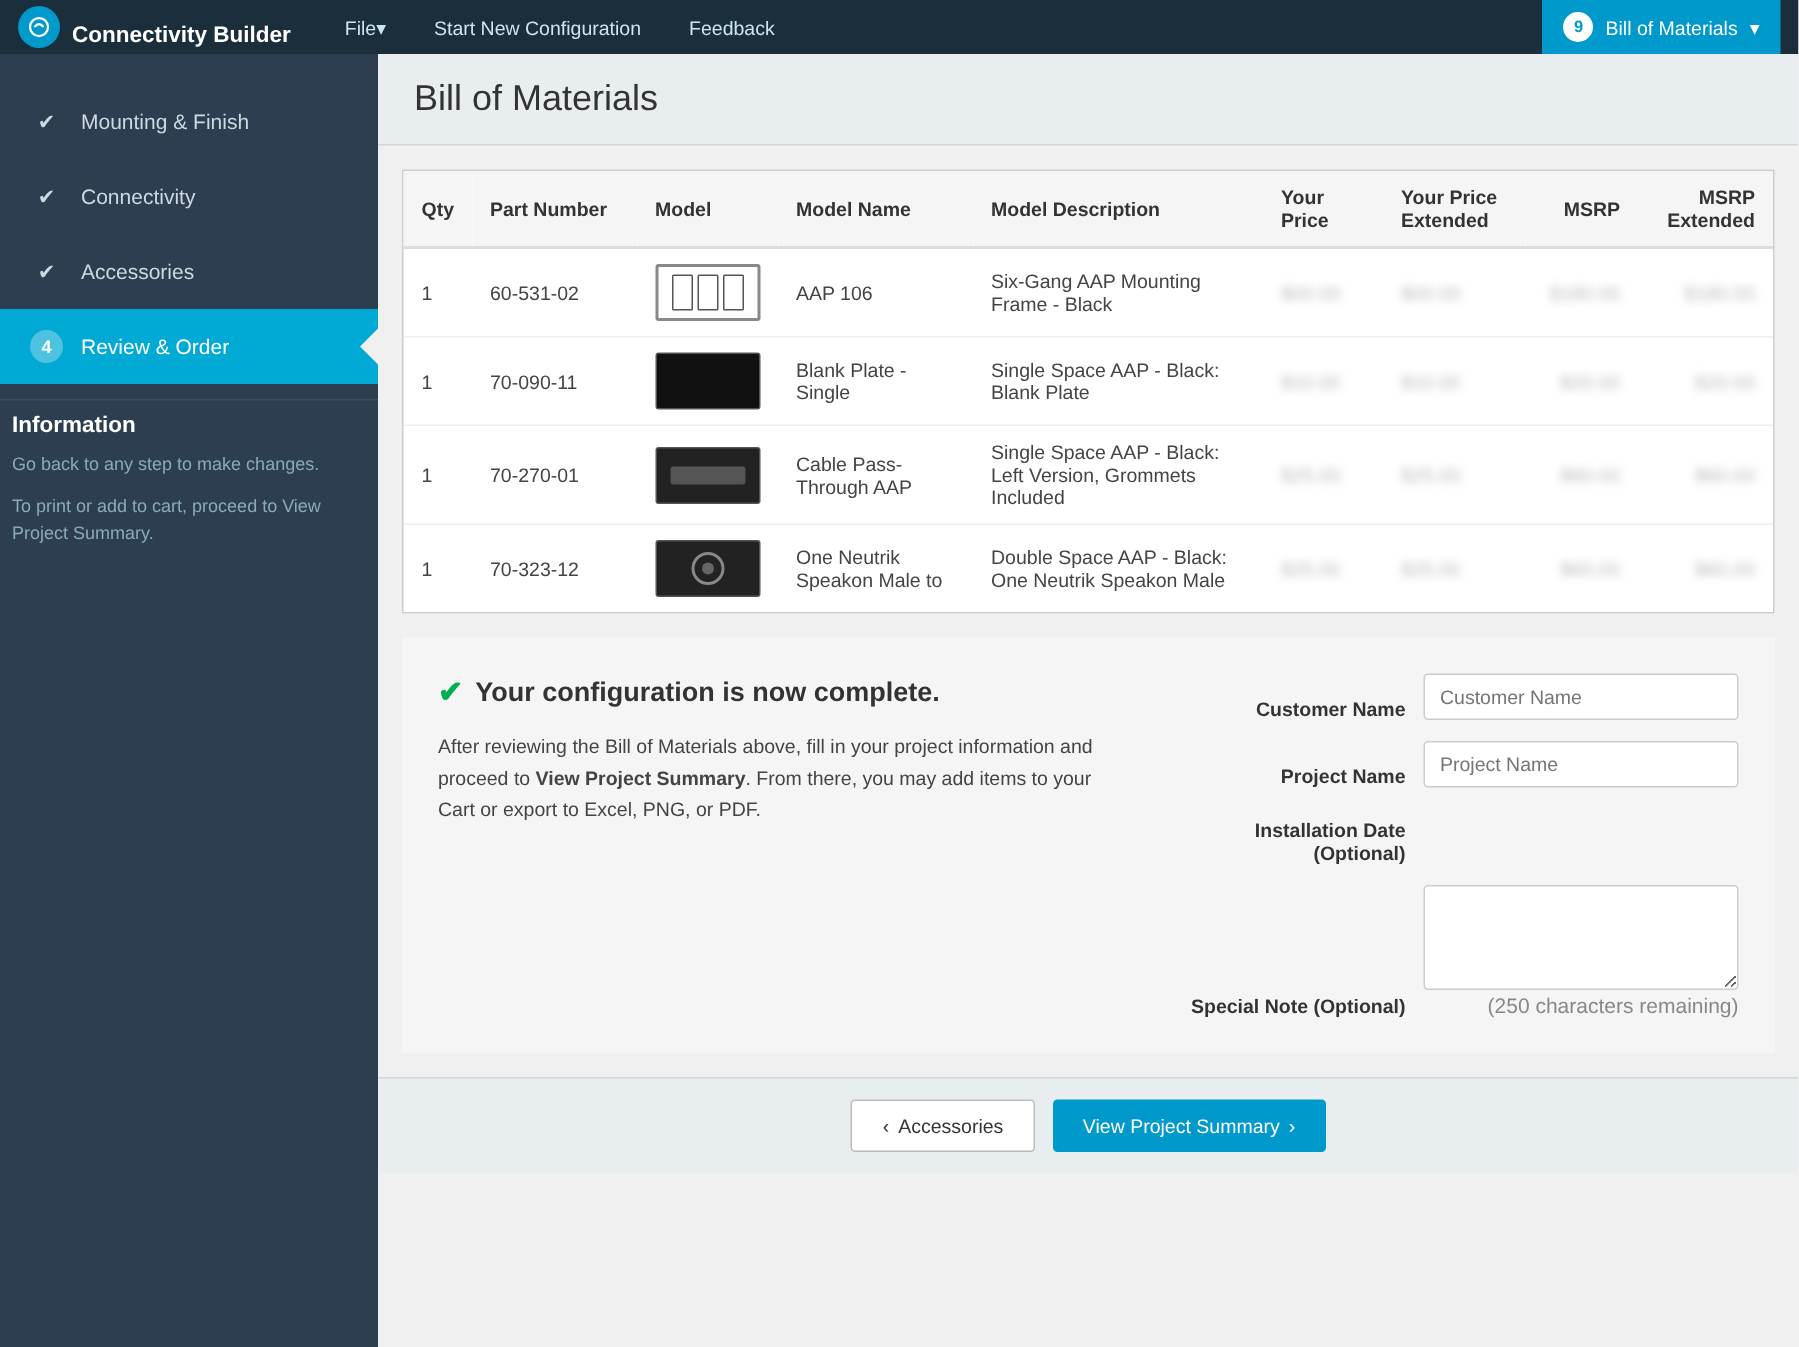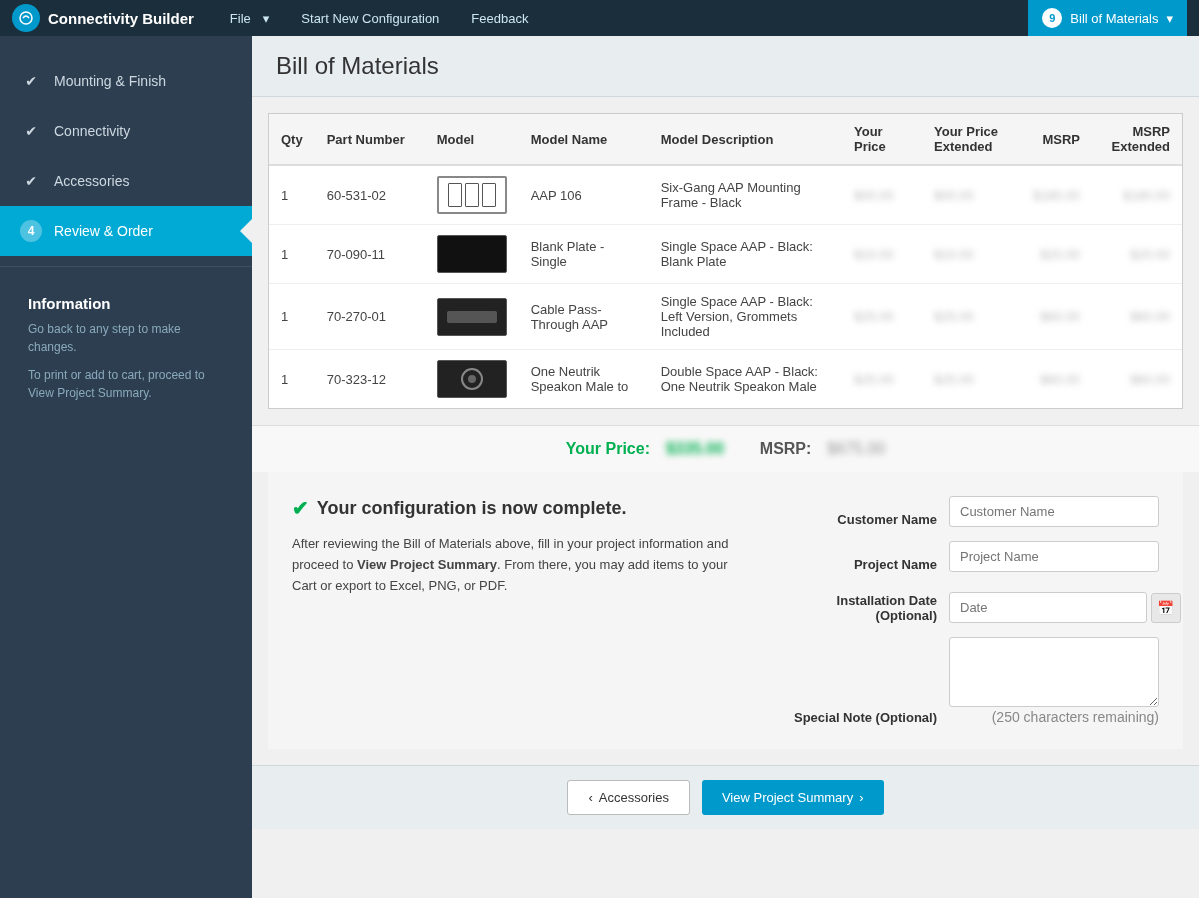--- a/index.html
+++ b/index.html
@@ -11,40 +11,40 @@
       color: #fff;
       height: 36px;
       display: flex;
       align-items: center;
       padding: 0 12px;
       gap: 0;
       flex-shrink: 0;
     }
     .topnav-logo {
       display: flex;
-      align-items: center;
+      align-items: flex-end;
       gap: 8px;
       margin-right: 20px;
     }
     .logo-circle {
       width: 28px; height: 28px;
       background: #0099cc;
       border-radius: 50%;
       display: flex; align-items: center; justify-content: center;
       font-weight: bold; font-size: 12px; color: #fff;
     }
     .topnav-brand { font-size: 15px; font-weight: bold; color: #fff; }
     .topnav-item {
       color: #cce6f0;
       padding: 0 16px;
       height: 36px;
       display: flex; align-items: center;
       cursor: pointer;
       font-size: 13px;
-      gap: 12px;
+      gap: 0;
     }
     .topnav-spacer { flex: 1; }
     .topnav-bom {
       background: #0099cc;
       color: #fff;
       height: 36px;
       display: flex; align-items: center;
       padding: 0 14px;
       gap: 8px;
       font-size: 13px;
@@ -112,21 +112,21 @@
     }
     .sidebar-step.active .step-num { background: rgba(255,255,255,0.3); }
     .step-arrow {
       position: absolute; right: 0; top: 50%; transform: translateY(-50%);
       width: 0; height: 0;
       border-top: 12px solid transparent;
       border-bottom: 12px solid transparent;
       border-right: 12px solid #f0f0f0;
     }
     .sidebar-info {
-      padding: 28px;
+      padding: 8px;
       border-top: 1px solid #3d5060;
       margin-top: 10px;
     }
     .sidebar-info-title {
       color: #fff;
       font-size: 15px;
       font-weight: bold;
       margin-bottom: 8px;
     }
     .sidebar-info-text {
@@ -535,26 +535,20 @@
             <td>Double Space AAP - Black: One Neutrik Speakon Male</td>
             <td class="col-price"><span class="price-blurred">$25.00</span></td>
             <td class="col-price-ext"><span class="price-blurred">$25.00</span></td>
             <td class="col-msrp"><span class="price-blurred">$60.00</span></td>
             <td class="col-msrp-ext"><span class="price-blurred">$60.00</span></td>
           </tr>
         </tbody>
       </table>
     </div>
 
-    <div class="price-footer">
-      <span class="your-price-label">Your Price:</span>
-      <span class="your-price-value">$335.00</span>
-      <span class="msrp-label">MSRP:</span>
-      <span class="msrp-value">$675.00</span>
-    </div>
 
     <div class="config-section">
       <div class="config-left">
         <div class="config-complete-title">
           <span class="check-green">✔</span>
           <span>Your configuration is now complete.</span>
         </div>
         <p class="config-desc">
           <span>After reviewing the Bill of Materials above, fill in your project information and proceed to </span><strong>View Project Summary</strong><span>. From there, you may add items to your Cart or export to Excel, PNG, or PDF.</span>
         </p>
@@ -567,24 +561,20 @@
           <input class="form-input" type="text" placeholder="Customer Name" style="">
         </div>
 
         <div class="form-row">
           <label class="form-label">Project Name</label>
           <input class="form-input" type="text" placeholder="Project Name" style="">
         </div>
 
         <div class="form-row">
           <label class="form-label">Installation Date (Optional)</label>
-          <div class="date-wrapper">
-            <input class="date-input" type="text" placeholder="Date" style="">
-            <div class="cal-icon">📅</div>
-          </div>
         </div>
 
         <div class="form-row">
           <label class="form-label">Special Note (Optional)</label>
           <div style="flex:1; display:flex; flex-direction:column;">
             <textarea class="form-textarea" style=""></textarea>
             <span class="char-remaining">(250 characters remaining)</span>
           </div>
         </div>
       </div>

